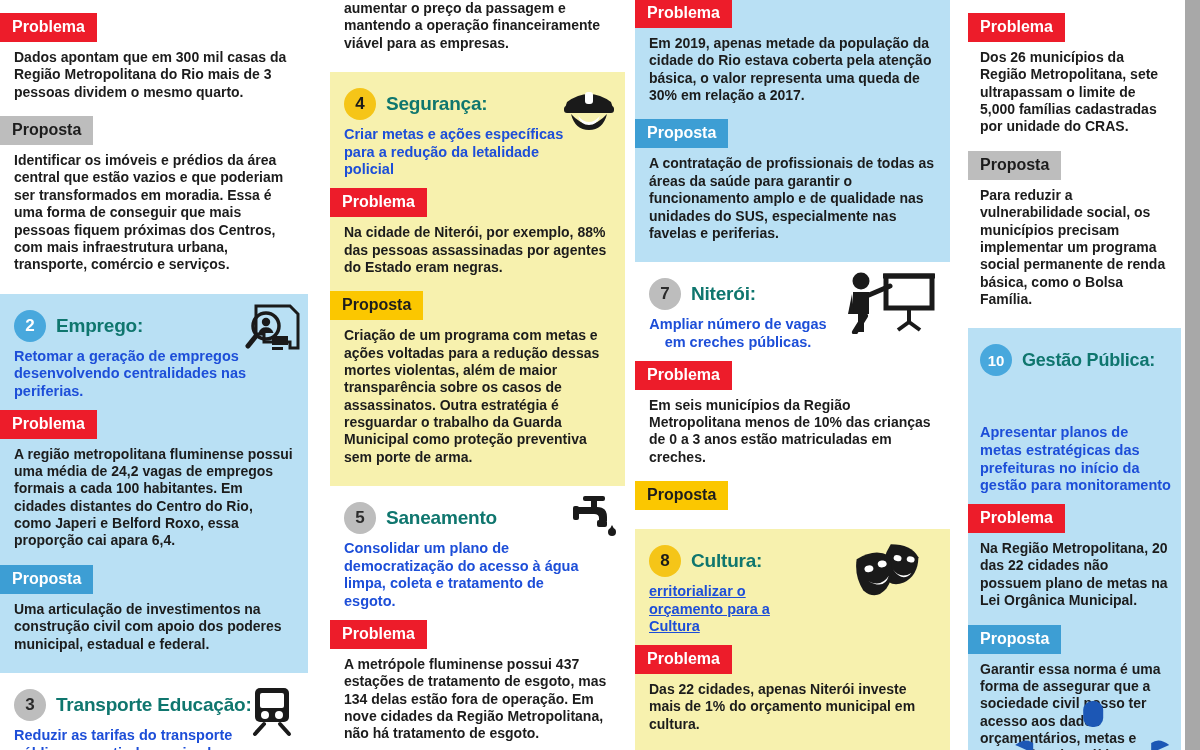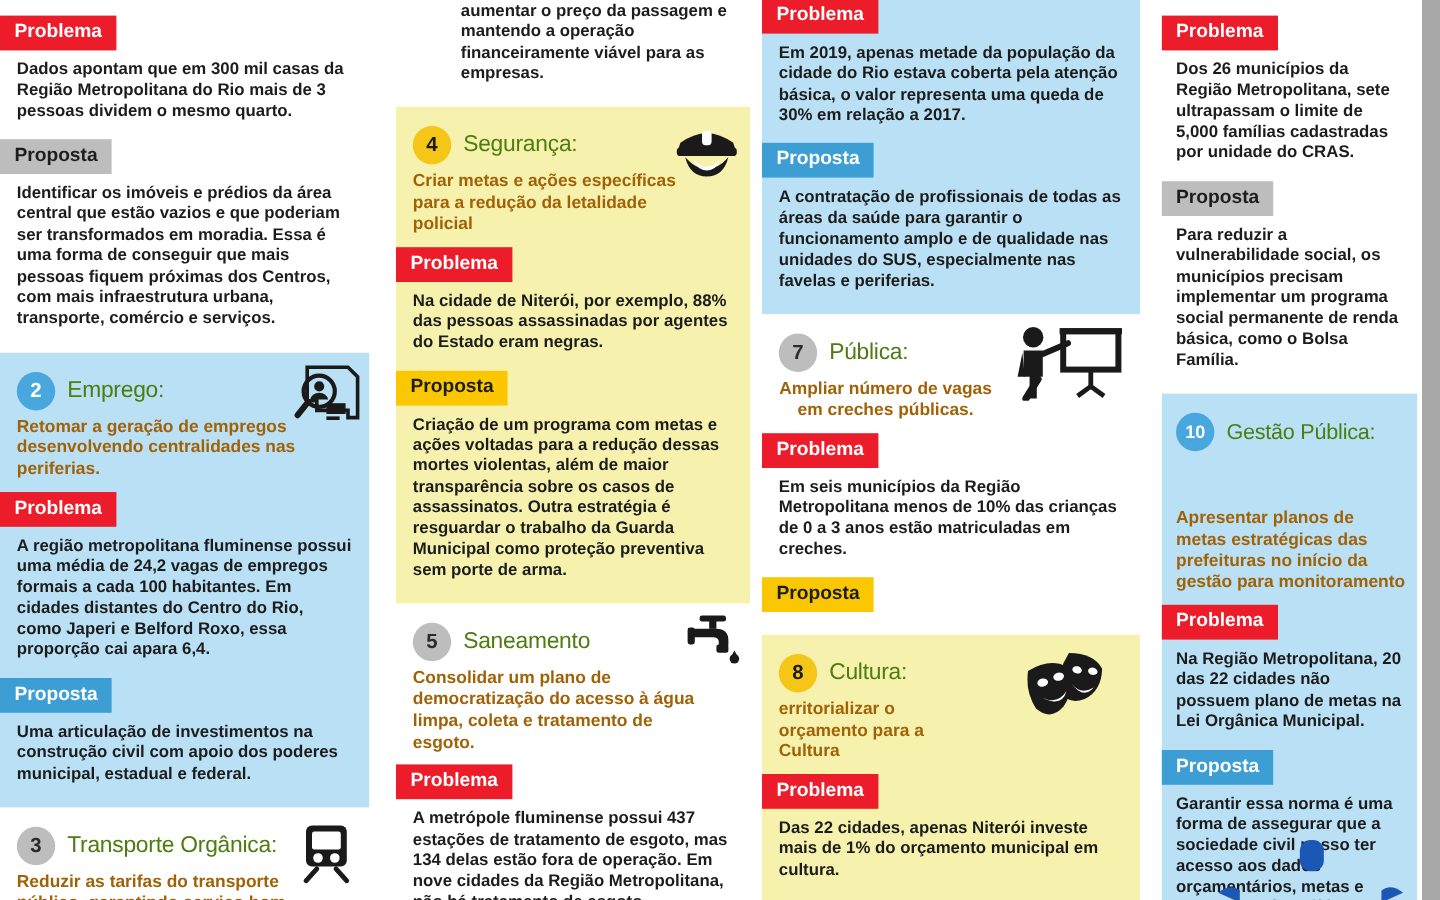--- a/index.html
+++ b/index.html
@@ -37,23 +37,23 @@
   
   .head{display:flex;align-items:center;gap:10px;padding-top:12px;padding-bottom:2px;position:relative;}
   .bubble{
     width:32px;height:32px;border-radius:50%;
     display:flex;align-items:center;justify-content:center;
     font-weight:bold;font-size:17px;color:#ffffff;flex:0 0 auto;
   }
   .bubble.grey{background:#bdbdbd;color:#2b2b2b;}
   .bubble.blue{background:#48a8dd;}
   .bubble.yellow{background:#f5c518;color:#1a1a1a;}
-  .head-title{font-weight:normal;font-size:19px;letter-spacing:-0.2px;color:#4d7c0f;}
-
-  .lead{font-size:14.5px;line-height:1.22;margin:4px 0 0 0;font-weight:600;color:#a16207;max-width:92%;}
+  .head-title{font-weight:bold;font-size:19px;letter-spacing:-0.2px;color:#0f766e;}
+
+  .lead{font-size:14.5px;line-height:1.22;margin:4px 0 0 0;font-weight:600;color:#1d4ed8;max-width:92%;}
 
   
   .tag{
     display:inline-block;font-weight:bold;font-size:16px;line-height:1;
     padding:6px 12px 7px 12px;margin:9px 0 5px 0;
   }
   .tag.problema{background:#ed1c2a;color:#ffffff;}
   .tag.prop-grey{background:#bdbdbd;color:#1d1d1d;}
   .tag.prop-blue{background:#3d9ed4;color:#ffffff;}
   .tag.prop-yellow{background:#fbc700;color:#1d1d1d;}
@@ -116,21 +116,21 @@
             <span class="tag prop-blue">Proposta</span>
           </div>
           <div class="body">Uma articulação de investimentos na construção civil com apoio dos poderes municipal, estadual e federal.</div>
         </div>
       </div>
 
       <div class="sec white">
         <div class="inner">
           <div class="head">
             <span class="bubble grey">3</span>
-            <span class="head-title">Transporte Orgânica:</span>
+            <span class="head-title">Transporte Educação:</span>
           </div>
           <div class="icon" style="top:12px;right:10px;">
             <svg width="52" height="52" viewBox="0 0 52 52">
               <rect x="9" y="3" width="34" height="34" rx="5" fill="#1a1a1a"></rect>
               <rect x="14" y="8" width="24" height="15" rx="2" fill="#ffffff"></rect>
               <circle cx="19" cy="30" r="4" fill="#ffffff"></circle>
               <circle cx="33" cy="30" r="4" fill="#ffffff"></circle>
               <line x1="18" y1="39" x2="9" y2="49" stroke="#1a1a1a" stroke-width="4" stroke-linecap="round"></line>
               <line x1="34" y1="39" x2="43" y2="49" stroke="#1a1a1a" stroke-width="4" stroke-linecap="round"></line>
             </svg>
@@ -141,21 +141,21 @@
       </div>
 
     </div>
 
     <div class="col gap1"></div>
 
     <div class="col c2">
 
       <div class="sec white">
         <div class="inner">
-          <div class="body" style="margin-top:-4px;margin-left:40px;">aumentar o preço da passagem e mantendo a operação financeiramente viável para as empresas.</div>
+          <div class="body" style="margin-top:-4px;">aumentar o preço da passagem e mantendo a operação financeiramente viável para as empresas.</div>
         </div>
       </div>
 
       <div class="sec yellow">
         <div class="inner">
           <div class="head">
             <span class="bubble yellow">4</span>
             <span class="head-title">Segurança:</span>
           </div>
           <div class="icon" style="top:12px;right:8px;">
@@ -224,21 +224,21 @@
             <span class="tag prop-blue">Proposta</span>
           </div>
           <div class="body">A contratação de profissionais de todas as áreas da saúde para garantir o funcionamento amplo e de qualidade nas unidades do SUS, especialmente nas favelas e periferias.</div>
         </div>
       </div>
 
       <div class="sec white">
         <div class="inner">
           <div class="head">
             <span class="bubble grey">7</span>
-            <span class="head-title">Pública:</span>
+            <span class="head-title">Niterói:</span>
           </div>
           <div class="icon" style="top:10px;right:14px;">
             <svg width="90" height="62" viewBox="0 0 90 62">
               <rect x="40" y="4" width="46" height="32" fill="none" stroke="#1a1a1a" stroke-width="5"></rect>
               <line x1="37" y1="4" x2="89" y2="4" stroke="#1a1a1a" stroke-width="5"></line>
               <line x1="63" y1="36" x2="63" y2="50" stroke="#1a1a1a" stroke-width="4"></line>
               <line x1="63" y1="50" x2="52" y2="58" stroke="#1a1a1a" stroke-width="4"></line>
               <line x1="63" y1="50" x2="74" y2="58" stroke="#1a1a1a" stroke-width="4"></line>
               <circle cx="15" cy="9" r="8.5" fill="#1a1a1a"></circle>
               <path d="M7 20 h16 v22 h-5 v18 h-6 v-18 h-5 z" fill="#1a1a1a"></path>
@@ -273,21 +273,21 @@
                 <path d="M38 28 q10 8 19 -1 q-6 12 -19 1 z" fill="#ffffff"></path>
               </g>
               <g transform="rotate(-12 22 30)">
                 <path d="M4 12 q20 -7 32 3 q4 20 -9 32 q-13 10 -23 -3 q-6 -16 0 -32 z" fill="#1a1a1a"></path>
                 <ellipse cx="14" cy="24" rx="4.5" ry="3.4" fill="#ffffff"></ellipse>
                 <ellipse cx="28" cy="22" rx="4.5" ry="3.4" fill="#ffffff"></ellipse>
                 <path d="M11 36 q11 9 21 -1 q-7 13 -21 1 z" fill="#ffffff"></path>
               </g>
             </svg>
           </div>
-          <div class="lead" style="max-width:58%;">erritorializar o orçamento para a Cultura</div>
+          <div class="lead" style="max-width:58%;text-decoration:underline;">erritorializar o orçamento para a Cultura</div>
           <div class="tagrow">
             <span class="tag problema">Problema</span>
           </div>
           <div class="body">Das 22 cidades, apenas Niterói investe mais de 1% do orçamento municipal em cultura.</div>
 
         </div>
       </div>
 
     </div>
 

